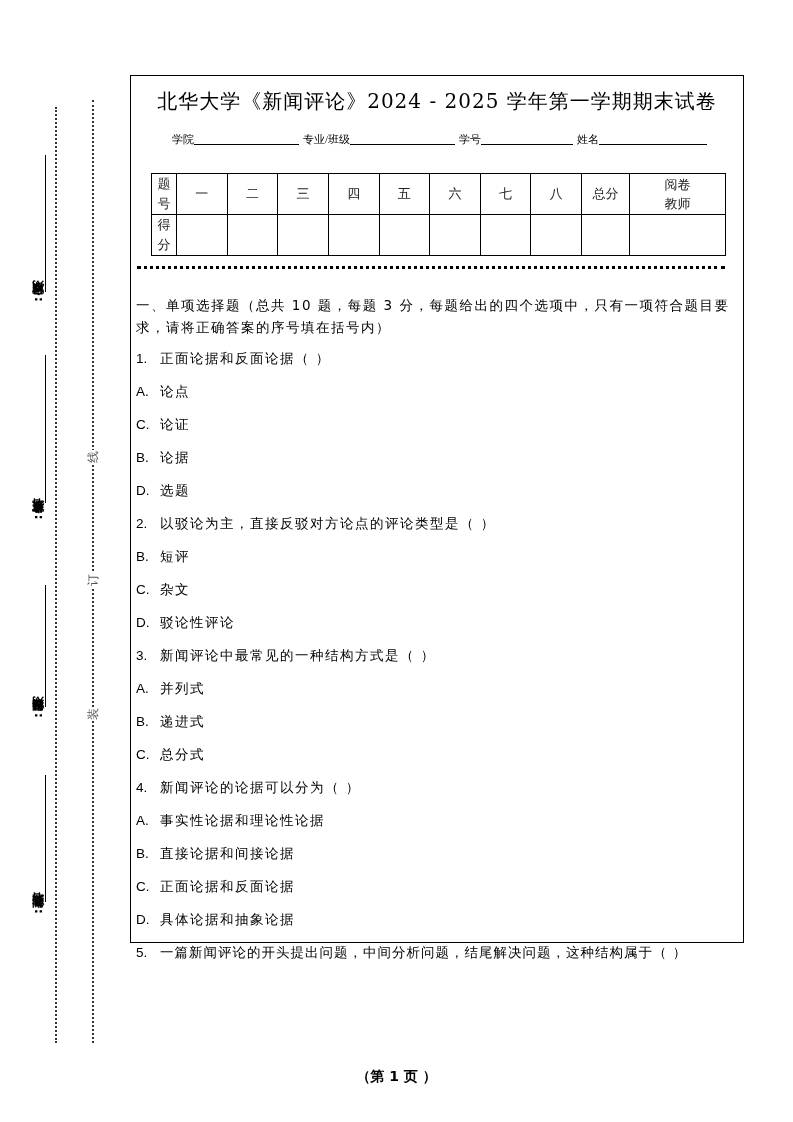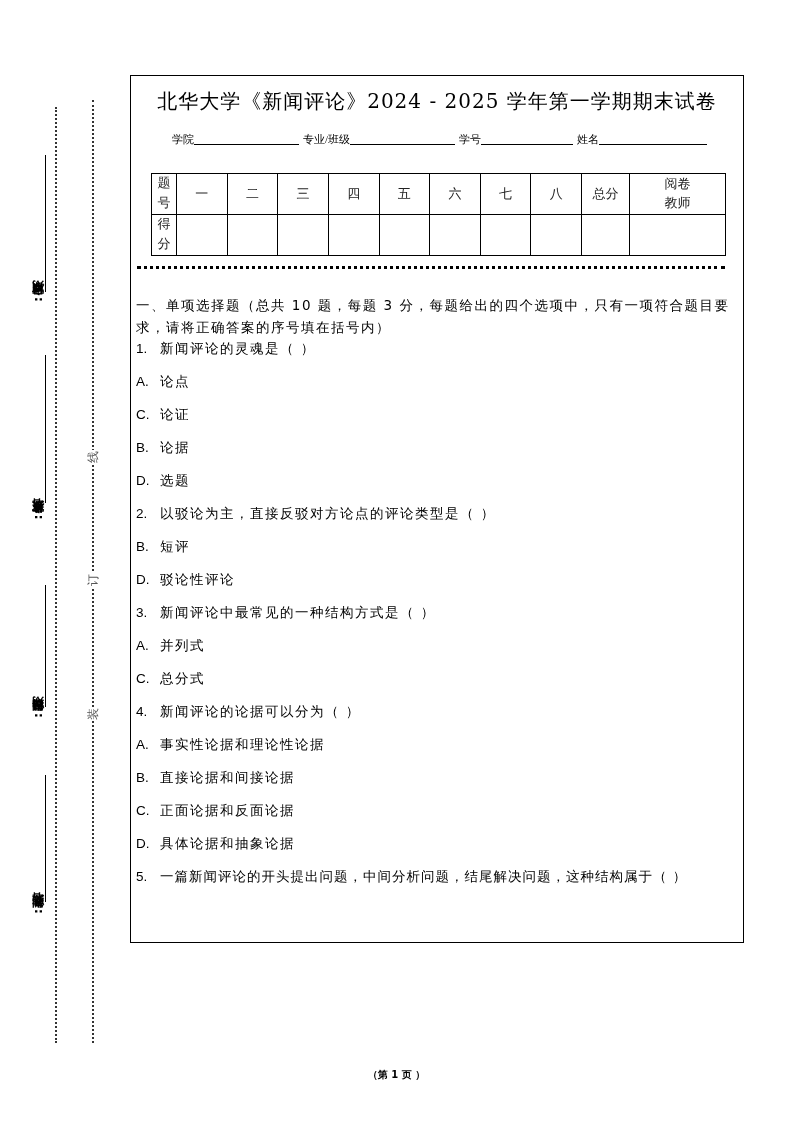--- a/index.html
+++ b/index.html
@@ -22,35 +22,35 @@
 
   .title { position: absolute; left: 0; right: 0; top: 12px; text-align: center;
            font-size: 20px; letter-spacing: 1px; font-family: "DejaVu Serif", "Liberation Serif", serif; }
 
   .info-row { position: absolute; left: 33px; top: 56px; font-size: 11px; display: flex; 
               font-family: Liberation Serif, serif; margin-left: 8px; }
   .info-row .lbl { white-space: nowrap; }
   .info-row .blank { display: inline-block; border-bottom: 1px solid #000; height: 12px; margin-right: 4px; }
 
   table.score { position: absolute; left: 20px; top: 97px; width: 575px; border-collapse: collapse;
-                font-size: 13px; font-family: Liberation Mono, monospace; }
+                font-size: 13px; font-family: Liberation Serif, serif; }
   table.score td { border: 1px solid #000; text-align: center; vertical-align: middle; color: #222; padding: 0; }
   table.score tr { height: 41px; }
   table.score td.rowhead { width: 24px; font-size: 13px; line-height: 20px; }
   table.score td.teacher { line-height: 19px; text-align: center; }
 
   .dot-sep { position: absolute; left: 6px; right: 18px; top: 190px; border-top: 3px dotted #000; }
 
   .content { position: absolute; left: 5px; right: 6px; top: 218px; font-size: 13.5px;
              font-family: "DejaVu Sans", "Liberation Sans", sans-serif; letter-spacing: 1.5px; }
-  .section-head { line-height: 22px; }
+  .section-head { line-height: 22px; margin-bottom: 10px; }
   .q, .opt { height: 33px; line-height: 20px; white-space: nowrap; }
   .q .num, .opt .key { display: inline-block; width: 24px; font-family: "Liberation Sans", sans-serif; letter-spacing: 0; }
 
-  .footer { position: absolute; left: 0; right: 0; top: 1068px; text-align: center; font-size: 10px;
+  .footer { position: absolute; left: 0; right: 0; top: 1068px; text-align: center; font-size: 14px;
             font-weight: bold; font-family: "DejaVu Sans", sans-serif; }
 </style>
 </head>
 <body>
 
 <div>
   <div class="vline" style="left:55px; top:107px; height:936px;"></div>
   <div class="vline" style="left:92px; top:100px; height:943px;"></div>
 
   <div class="sign-line" style="left:45px; top:155px; height:137px;"></div>
@@ -116,37 +116,39 @@
     </tr>
   </tbody>
     </table>
 
   <div class="dot-sep"></div>
 
   <div class="content">
     <div class="section-head">一、单项选择题（总共 10 题，每题 3 分，每题给出的四个选项中，只有一项符合题目要求，请将正确答案的序号填在括号内）</div>
 
     <div class="q">
-      <span class="num">1.</span><span>新闻评论的灵魂是（   ）</span>
+      <span class="num">1.</span><span>正面论据和反面论据（   ）</span>
     </div>
     <div class="opt"><span class="key">A.</span><span>论点</span></div>
     <div class="opt"><span class="key">C.</span><span>论证</span></div>
     <div class="opt"><span class="key">B.</span><span>论据</span></div>
     <div class="opt"><span class="key">D.</span><span>选题</span></div>
 
     <div class="q">
       <span class="num">2.</span><span>以驳论为主，直接反驳对方论点的评论类型是（   ）</span>
     </div>
     <div class="opt"><span class="key">B.</span><span>短评</span></div>
+    <div class="opt"><span class="key">C.</span><span>杂文</span></div>
     <div class="opt"><span class="key">D.</span><span>驳论性评论</span></div>
 
     <div class="q">
       <span class="num">3.</span><span>新闻评论中最常见的一种结构方式是（   ）</span>
     </div>
     <div class="opt"><span class="key">A.</span><span>并列式</span></div>
+    <div class="opt"><span class="key">B.</span><span>递进式</span></div>
     <div class="opt"><span class="key">C.</span><span>总分式</span></div>
 
     <div class="q">
       <span class="num">4.</span><span>新闻评论的论据可以分为（   ）</span>
     </div>
     <div class="opt"><span class="key">A.</span><span>事实性论据和理论性论据</span></div>
     <div class="opt"><span class="key">B.</span><span>直接论据和间接论据</span></div>
     <div class="opt"><span class="key">C.</span><span>正面论据和反面论据</span></div>
     <div class="opt"><span class="key">D.</span><span>具体论据和抽象论据</span></div>
 

